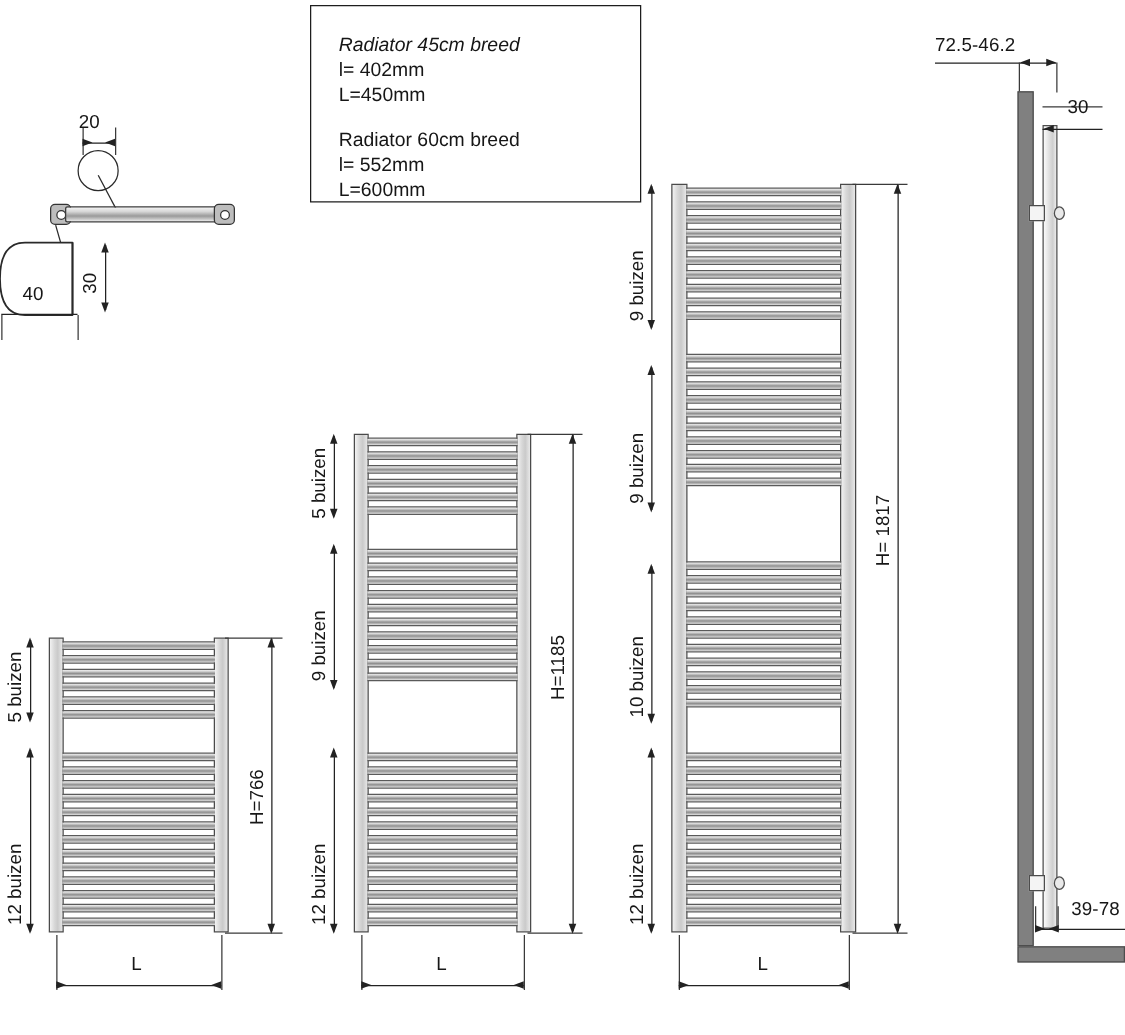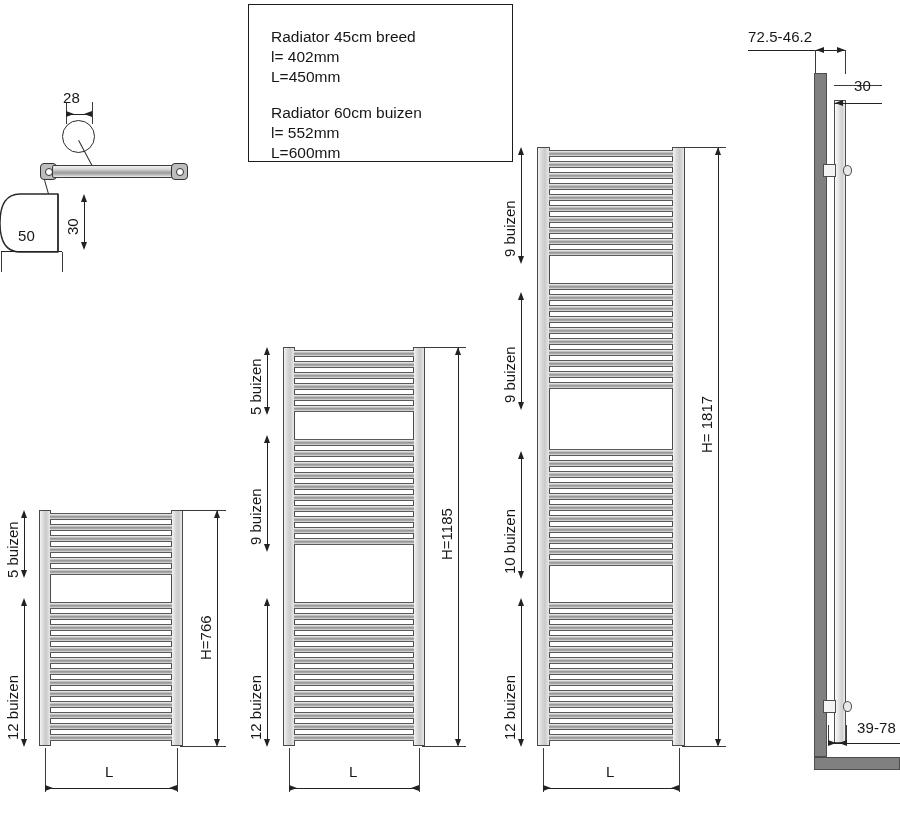--- a/index.html
+++ b/index.html
@@ -95,36 +95,36 @@
   .eye{position:absolute;background:#bdbdbd;border:1.3px solid #333;box-sizing:border-box;border-radius:4px;}
   .eyehole{position:absolute;background:#fff;border:1.2px solid #333;border-radius:50%;box-sizing:border-box;}
   .leader{position:absolute;height:0;border-top:1px solid #2a2a2a;transform-origin:0 0;}
 </style>
 </head>
 <body>
 
 <div id="stage">
 
   <div class="notebox" style="left:248px;top:4px;width:265px;height:158px;">
-    <span class="line" style="left:22px;top:22px;">Radiator 45cm breed</span>
+    <span class="line" style="left:22px;top:22px;font-style:italic;">Radiator 45cm breed</span>
     <span class="line" style="left:22px;top:42px;">l= 402mm</span>
     <span class="line" style="left:22px;top:62px;">L=450mm</span>
-    <span class="line" style="left:22px;top:98px;">Radiator 60cm buizen</span>
+    <span class="line" style="left:22px;top:98px;">Radiator 60cm breed</span>
     <span class="line" style="left:22px;top:118px;">l= 552mm</span>
     <span class="line" style="left:22px;top:138px;">L=600mm</span>
   </div>
 
   <div class="abs" style="left:0;top:0;width:230px;height:260px;">
 
     <div class="vline thin" style="left:66px;top:102px;height:22px;"></div>
     <div class="vline thin" style="left:92px;top:102px;height:22px;"></div>
     <div class="hline" style="left:66px;top:114px;width:26px;"></div>
     <div class="arw right" style="left:66px;top:110.5px;"></div>
     <div class="arw left" style="left:84px;top:110.5px;"></div>
-    <span class="txt" style="left:63px;top:88px;">28</span>
+    <span class="txt" style="left:63px;top:88px;">20</span>
 
     <div class="circ" style="left:62px;top:120px;width:33px;height:33px;"></div>
 
     <div class="leader" style="left:79px;top:140px;width:32px;transform:rotate(62deg);"></div>
 
     <div class="eye" style="left:40px;top:163px;width:17px;height:17px;"></div>
     <div class="eyehole" style="left:44.5px;top:167.5px;width:8px;height:8px;"></div>
     <div class="bar" style="left:52px;top:165px;width:124px;height:13px;border-radius:2px;"></div>
     <div class="eye" style="left:171px;top:163px;width:17px;height:17px;"></div>
     <div class="eyehole" style="left:175.5px;top:167.5px;width:8px;height:8px;"></div>
@@ -137,21 +137,21 @@
     </svg>
 
     <div class="vline" style="left:84px;top:196px;height:52px;"></div>
     <div class="arw up" style="left:80.8px;top:194px;"></div>
     <div class="arw down" style="left:80.8px;top:242px;"></div>
     <span class="vtxt" style="left:64px;top:235px;">30</span>
 
     <div class="vline thin" style="left:1px;top:252px;height:20px;"></div>
     <div class="vline thin" style="left:62px;top:252px;height:20px;"></div>
     <div class="hline" style="left:1px;top:251px;width:61px;"></div>
-    <span class="txt" style="left:18px;top:226px;">50</span>
+    <span class="txt" style="left:18px;top:226px;">40</span>
   </div>
 
   <div class="rad" style="left:0;top:0;width:240px;height:828px;">
 
     <div class="rail" style="left:39px;top:510px;width:12px;height:236px;"></div>
     <div class="rail" style="left:171px;top:510px;width:12px;height:236px;"></div>
 
     <div class="abs">
       <div class="tube" style="left:50px;top:513px;width:122px;height:7px;"></div>
       <div class="tube" style="left:50px;top:524px;width:122px;height:7px;"></div>

